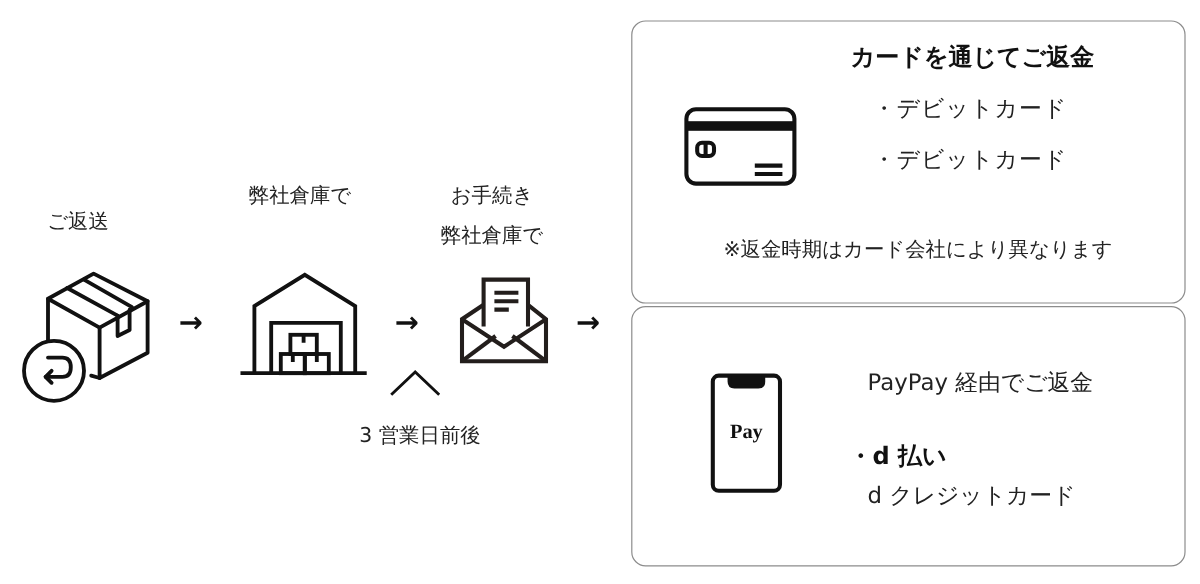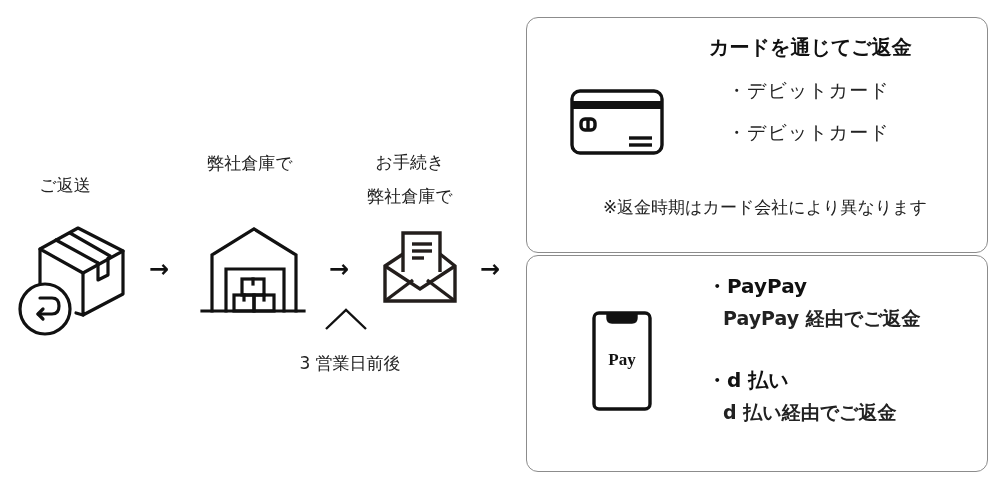--- a/index.html
+++ b/index.html
@@ -12,21 +12,21 @@
 
   .box { position: absolute; border: 1.5px solid #8c8c8c; border-radius: 12px; background: #fff; }
   .box1 { left: 526px; top: 17px; width: 462px; height: 236px; }
   .box2 { left: 526px; top: 255px; width: 462px; height: 217px; }
 
   .card-title { position: absolute; left: 182px; top: 16px; font-size: 20px; font-weight: bold; color: #111; white-space: nowrap; }
   .card-item { position: absolute; left: 200px; font-size: 19px; color: #222; white-space: nowrap; letter-spacing: 1px; }
   .card-note { position: absolute; left: 16px; right: 0; top: 178px; text-align: center; font-size: 17px; color: #222; white-space: nowrap; }
 
   .pay-head { position: absolute; left: 180px; font-size: 20px; font-weight: bold; color: #111; white-space: nowrap; }
-  .pay-sub { position: absolute; left: 196px; font-size: 19px; color: #222; white-space: nowrap; font-weight: bold; }
+  .pay-sub { position: absolute; left: 196px; font-size: 19px; color: #222; white-space: nowrap; }
 
   svg { display: block; }
 </style>
 </head>
 <body>
 
 <div class="step-label" style="left:30px; top:168px; width:70px;">
   <span>ご返送</span>
 </div>
 <div class="abs" style="left:12px; top:218px;">
@@ -112,17 +112,16 @@
 </div>
 
 <div class="box box2">
   <div class="abs" style="left:64px; top:54px;">
     <svg width="62" height="102" viewBox="0 0 62 102" fill="none" stroke="#111" stroke-width="3.4">
       <rect x="3" y="3" width="56" height="96" rx="5"></rect>
       <path d="M17 4 L17 8 Q17 12 21 12 L41 12 Q45 12 45 8 L45 4" fill="#111"></path>
     </svg>
     <div style="position:absolute; left:0; width:62px; top:40px; text-align:center; font-size:17px; font-weight:bold; color:#111; font-family:Liberation Serif, serif;">Pay</div>
   </div>
-  <div class="pay-head" style="top:17px;">・PayPay</div>
   <div class="pay-sub" style="top:50px;">PayPay 経由でご返金</div>
   <div class="pay-head" style="top:111px;">・d 払い</div>
-  <div class="pay-sub" style="top:144px;">d 払い経由でご返金</div>
+  <div class="pay-sub" style="top:144px;">d クレジットカード</div>
 </div>
 
 </body></html>

